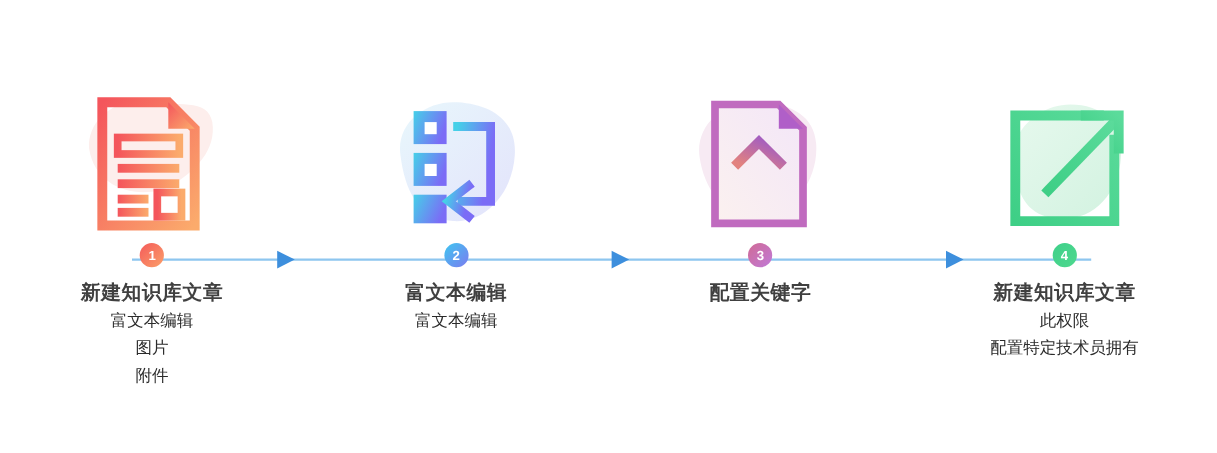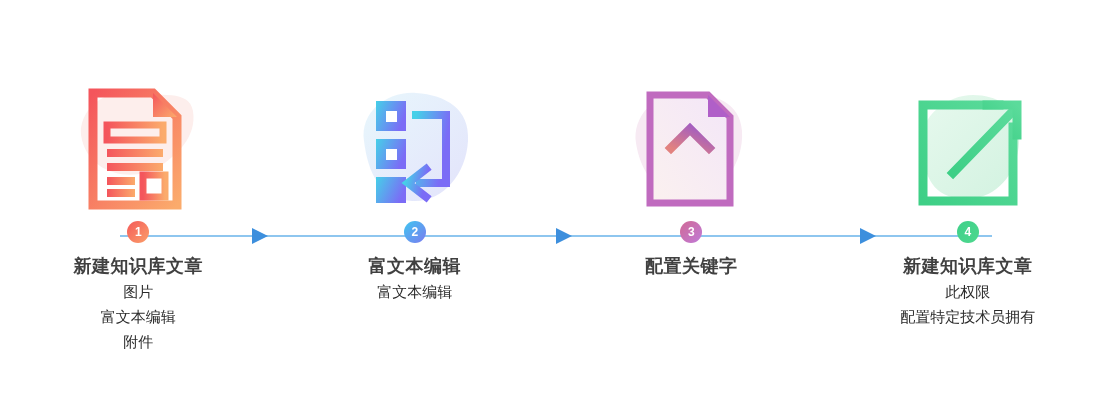--- a/index.html
+++ b/index.html
@@ -148,22 +148,22 @@
           <rect x="34" y="94" width="28" height="8" fill="url(#g1b)"></rect>
           <rect x="34" y="106" width="28" height="8" fill="url(#g1b)"></rect>
           <rect x="70" y="92" width="22" height="22" fill="none" stroke="url(#g1b)" stroke-width="7"></rect>
         </svg>
       </div>
       <div class="badge-row">
         <div class="badge b1">1</div>
       </div>
       <div class="labels">
         <div class="title">新建知识库文章</div>
+        <div class="sub">富文本编辑</div>
         <div class="sub">图片</div>
-        <div class="sub">富文本编辑</div>
         <div class="sub">附件</div>
       </div>
     </div>
 
     <div class="step">
       <div class="icon-wrap">
         <svg width="130" height="130" viewBox="0 0 130 130">
           <defs>
             <linearGradient id="g2" x1="0" y1="0" x2="1" y2="0.4">
               <stop offset="0%" stop-color="#45d0e8"></stop>

